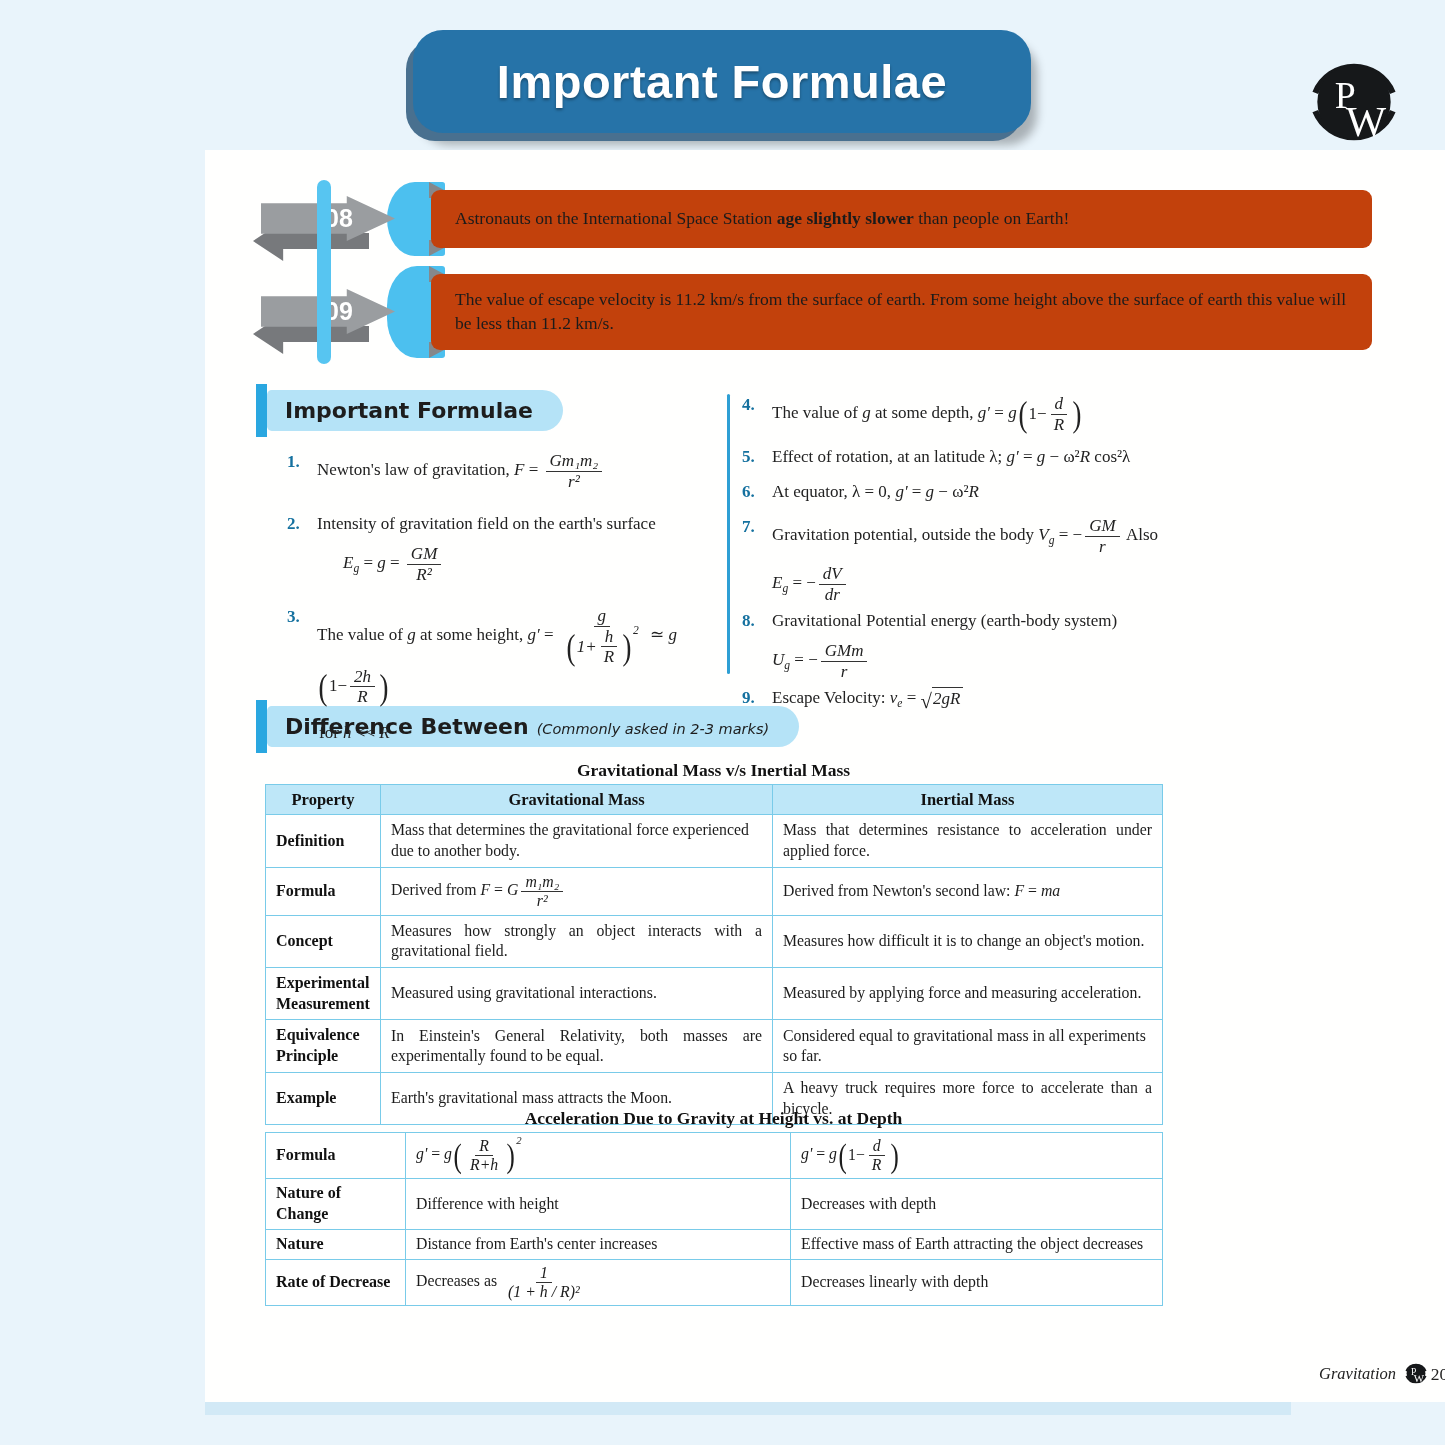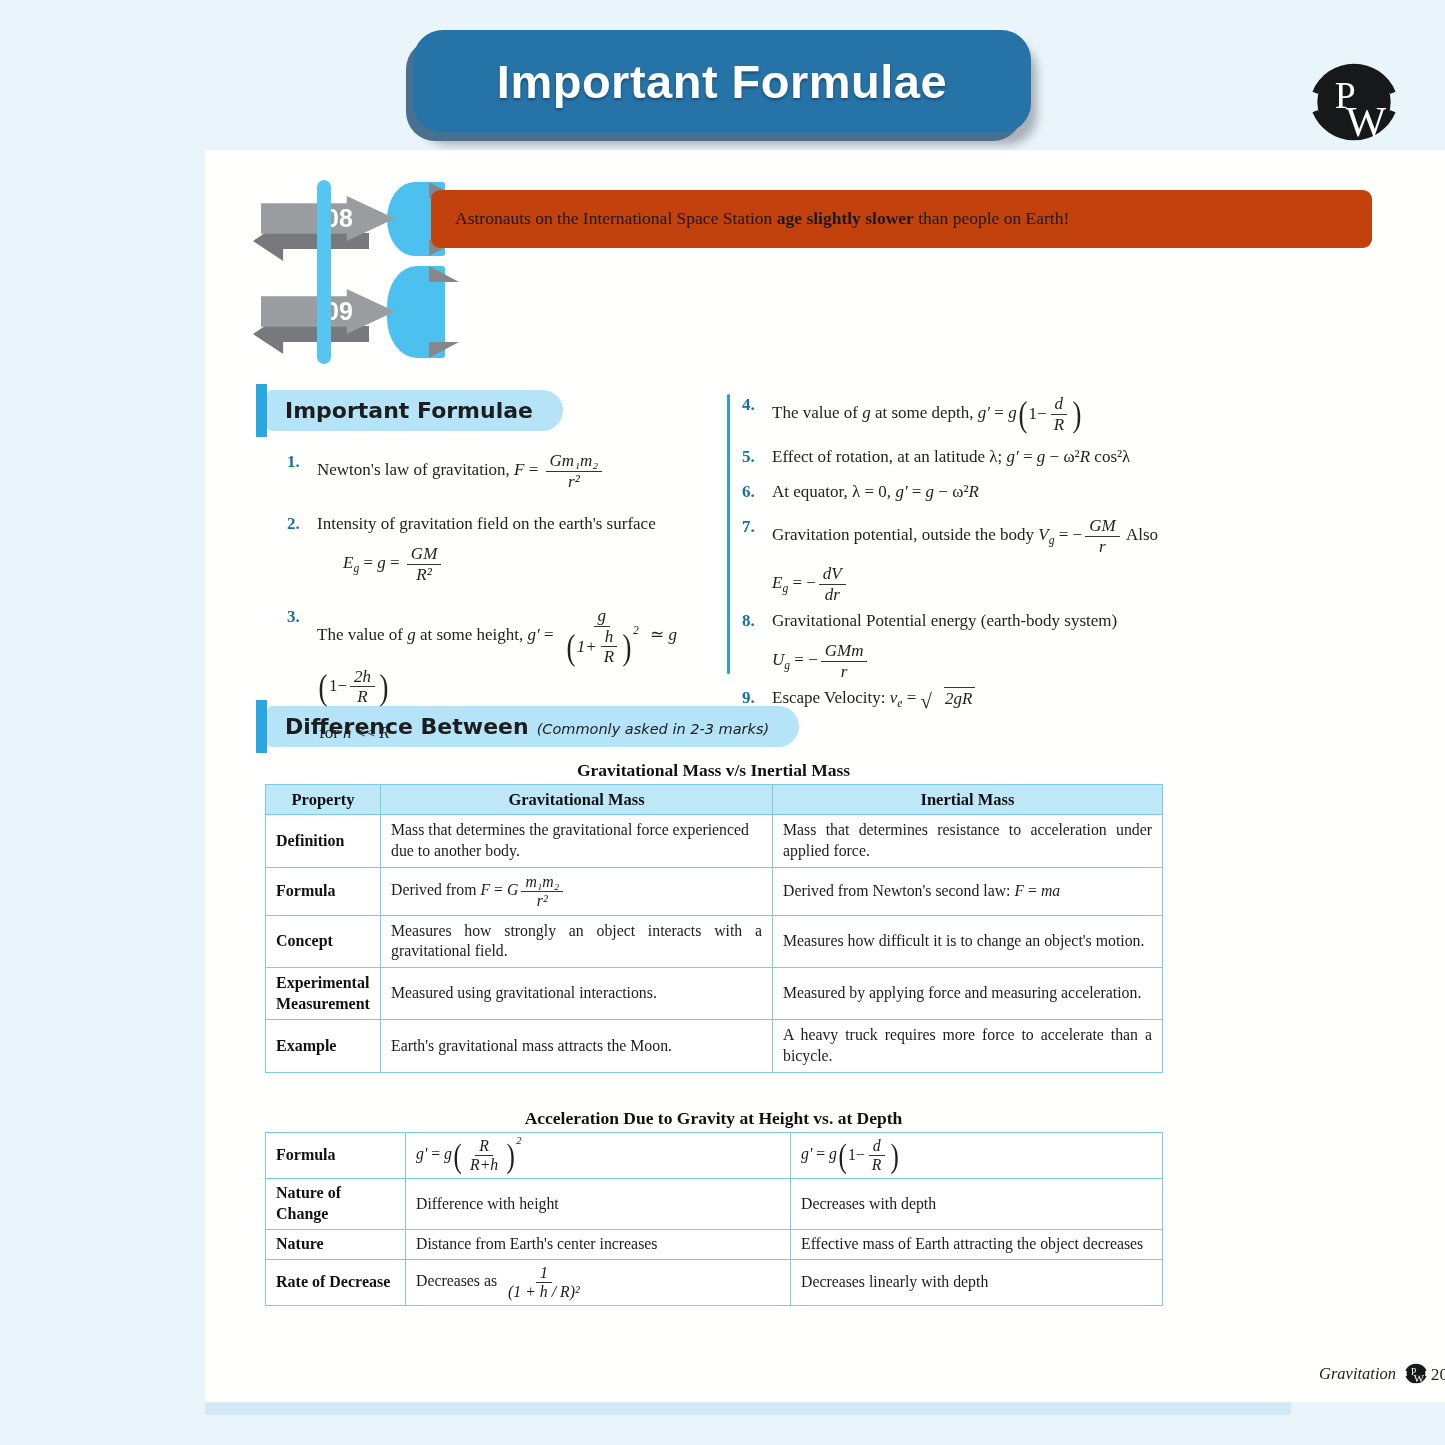--- a/index.html
+++ b/index.html
@@ -88,21 +88,21 @@
   sub.mi,sup.mi{font-size:.68em;}
   .frac{display:inline-flex;flex-direction:column;align-items:center;text-align:center;vertical-align:middle;margin:0 3px;line-height:1.15;}
   .fn{border-bottom:1.4px solid #333;padding:0 4px;font-style:italic;}
   .fd{padding:0 4px;font-style:italic;}
   .paren{display:inline-flex;align-items:center;vertical-align:middle;}
   .pbr{font-size:2.1em;font-weight:300;line-height:.85;font-style:normal;transform:scaleX(.75);}
   .pin{display:inline-flex;align-items:center;}
   .psup{font-size:.68em;align-self:flex-start;font-style:italic;margin-top:-3px;}
   .sqrt{display:inline-flex;align-items:flex-end;vertical-align:middle;}
   .rad{font-size:1.22em;line-height:.95;}
-  .sqc{border-top:1.4px solid #333;font-style:italic;padding:0 3px 0 1px;margin-left:12px;}
+  .sqc{border-top:1.4px solid #333;font-style:italic;padding:0 3px 0 1px;}
   
   .tbl-title{position:absolute;left:60px;width:897px;text-align:center;font-weight:bold;font-size:17.5px;color:#111;}
   .t1-title{top:610px;}
   .t2-title{top:958px;}
   table{position:absolute;left:60px;border-collapse:collapse;width:897px;background:#fff;table-layout:fixed;}
   .table1{top:634px;}
   .table2{top:982px;}
   th,td{border:1.6px solid #79cbe9;padding:5px 10px;font-size:15.8px;color:#1c1c1c;vertical-align:middle;text-align:left;line-height:1.3;}
   th{background:#bee7f8;text-align:center;font-size:16.5px;padding:4px;color:#111;}
   td.lbl{font-weight:bold;font-size:16px;color:#111;}
@@ -144,20 +144,23 @@
       <p class="fact-text">Astronauts on the International Space Station <b>age slightly slower</b> than people on Earth!</p>
     </div>
   </div>
 
   <div class="fact-row r2">
     <div class="arrow-fold"></div>
     <div class="num-arrow">
       <span class="num">09</span>
     </div>
     <div class="ribbon"></div>
+    <div class="fact-box">
+      <p class="fact-text">The value of escape velocity is 11.2 km/s from the surface of earth. From some height above the surface of earth this value will be less than 11.2 km/s.</p>
+    </div>
   </div>
 
   <div class="columns">
     <div class="col-left">
       <div class="sec-head">
         <span>Important Formulae</span>
       </div>
 
       <div class="f-item first">
         <span class="f-num">1.</span>
@@ -286,20 +289,25 @@
       <td class="lbl">Concept</td>
       <td class="just">Measures how strongly an object interacts with a gravitational field.</td>
       <td>Measures how difficult it is to change an object's motion.</td>
     </tr>
     <tr>
       <td class="lbl">Experimental Measurement</td>
       <td>Measured using gravitational interactions.</td>
       <td>Measured by applying force and measuring acceleration.</td>
     </tr>
     <tr>
+      <td class="lbl">Equivalence Principle</td>
+      <td class="just">In Einstein's General Relativity, both masses are experimentally found to be equal.</td>
+      <td>Considered equal to gravitational mass in all experiments so far.</td>
+    </tr>
+    <tr>
       <td class="lbl">Example</td>
       <td>Earth's gravitational mass attracts the Moon.</td>
       <td class="just">A heavy truck requires more force to accelerate than a bicycle.</td>
     </tr>
   </tbody>
     </table>
 
   <div class="tbl-title t2-title">Acceleration Due to Gravity at Height vs. at Depth</div>
   <table class="table2">
     <colgroup>

